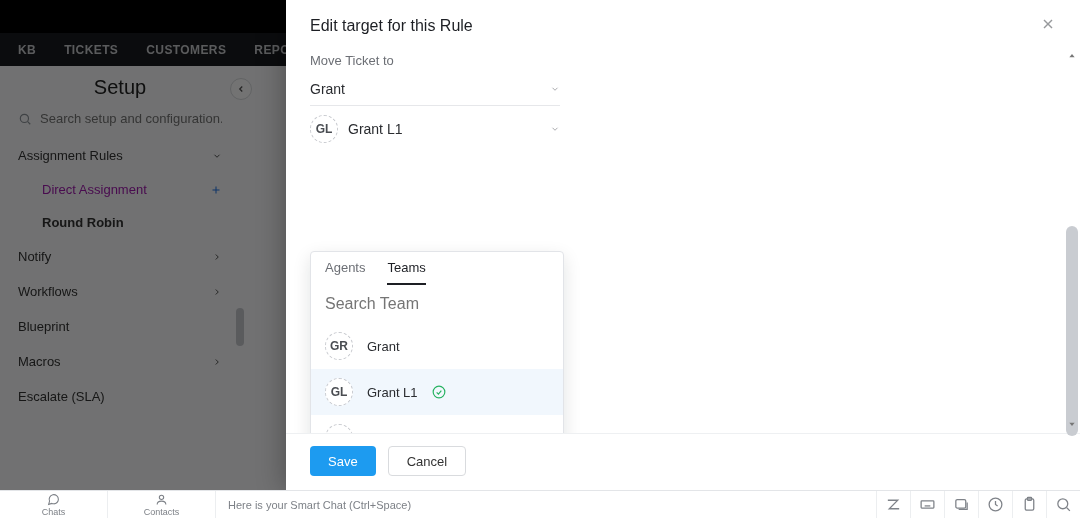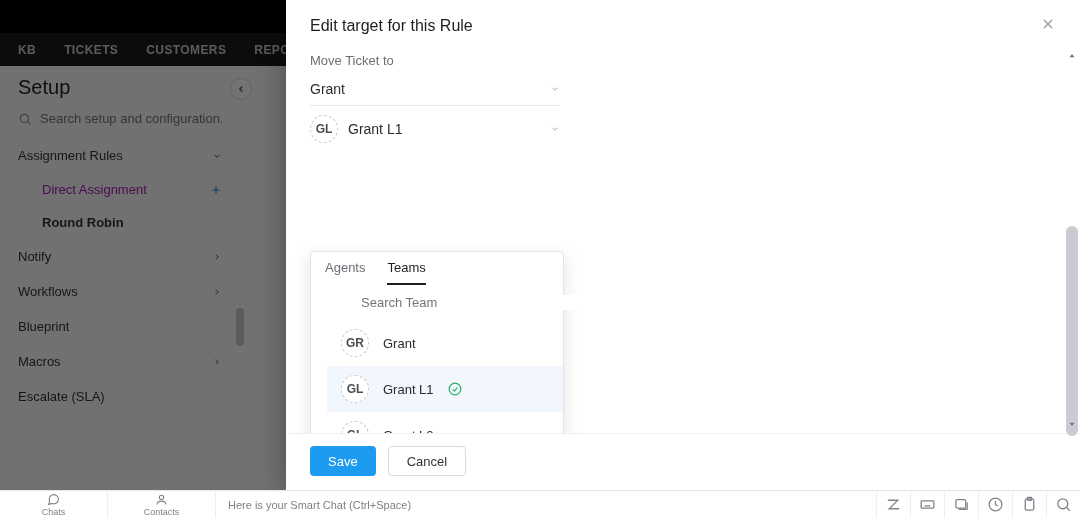--- a/index.html
+++ b/index.html
@@ -2,21 +2,21 @@
 <html><head>
   <meta charset="utf-8">
   <style>
     * { margin:0; padding:0; box-sizing:border-box; font-family:-apple-system,Segoe UI,Helvetica,Arial,sans-serif; }
     body { width:1080px; height:518px; overflow:hidden; position:relative; background:#fff; }
     .overlay-bg { position:absolute; inset:0; background:rgba(0,0,0,.55); }
     .top-navbar { height:33px; background:#000; display:flex; align-items:center; padding:0 12px; position:relative; }
     .nav-row { height:33px; background:#1a1c20; display:flex; align-items:center; padding:0 18px; }
     .nav-row a { color:#c7c9cc; font-size:12px; font-weight:600; letter-spacing:.4px; margin-right:28px; text-decoration:none; }
     .page-wrap { position:absolute; top:66px; bottom:28px; left:0; right:0; background:#fafbfc; }
-    .page-head { display:flex; align-items:center; justify-content:flex-start; padding:10px 18px 6px; }
+    .page-head { display:flex; align-items:center; justify-content:center; padding:10px 18px 6px; }
     .page-title { font-size:20px; font-weight:500; color:#222; }
     .collapse-btn { width:22px; height:22px; border:1px solid #d9dbde; border-radius:50%; display:flex; align-items:center; justify-content:center; color:#555; position:absolute; right:-12px; top:12px; background:#fff; }
     .sidebar { width:240px; height:100%; padding:0 0 12px; position:relative; }
     .search-row { display:flex; align-items:center; padding:6px 18px 12px; color:#8d9399; font-size:13px; }
     .search-row svg { width:14px; height:14px; margin-right:8px; flex:none; }
     .search-row input { border:0; background:transparent; font-size:13px; color:#8d9399; width:100%; outline:none; }
     .nav-item { display:flex; align-items:center; justify-content:space-between; padding:10px 18px; color:#333; font-size:13px; cursor:pointer; }
     .nav-sub { padding:9px 18px 9px 42px; color:#333; font-size:13px; display:flex; align-items:center; justify-content:space-between;font-weight:bold; }
     .nav-sub.active { color:#a21caf; font-weight:400; }
     .chev { width:10px; height:10px; }
@@ -30,22 +30,22 @@
     .label { font-size:13px; color:#6c6f75; margin-top:6px; }
     .select { width:250px; height:34px; border:0; border-bottom:1px solid #e6e7ea; display:flex; align-items:center; justify-content:space-between; font-size:14px; color:#2a2c30; margin-top:4px; }
     .avatar { width:28px; height:28px; border:1px dashed #c8cacf; border-radius:50%; display:flex; align-items:center; justify-content:center; font-size:12px; font-weight:600; color:#4a4d52; background:#fff; flex:none; }
     .assign-row { display:flex; align-items:center; gap:10px; margin-top:6px; }
     .assign-row .select { margin-top:0; border-bottom:0; width:212px; }
     .dropdown { position:absolute; left:24px; top:204px; width:254px; background:#fff; border:1px solid #e2e4e8; border-radius:4px; box-shadow:0 6px 18px rgba(20,22,26,.12); }
     .dd-tabs { display:flex; padding:8px 14px 0; gap:22px; font-size:13px; color:#6c6f75; }
     .dd-tab { padding-bottom:8px; cursor:pointer; }
     .dd-tab.active { color:#1d1f24; font-weight:500; border-bottom:2px solid #1d1f24; }
     .dd-search { padding:10px 14px; color:#9a9ea3; font-size:13px; }
-    .dd-search input { border:0; width:100%; font-size:13px; color:#404040; outline:none;margin-left:36px; }
-    .dd-item { display:flex; align-items:center; gap:14px; padding:9px 14px; font-size:13px; color:#2a2c30; cursor:pointer;margin-left:16px; }
+    .dd-search input { border:0; width:100%; font-size:16px; color:#404040; outline:none; }
+    .dd-item { display:flex; align-items:center; gap:14px; padding:9px 14px; font-size:13px; color:#2a2c30; cursor:pointer; }
     .dd-item.sel { background:#f1f7fd; }
     .check { width:14px; height:14px; color:#26b260; }
     .modal-foot { display:flex; gap:12px; padding:12px 24px 14px; border-top:1px solid #eef0f2; }
     .btn { height:30px; padding:0 18px; font-size:13px; border-radius:4px; cursor:pointer; }
     .btn-primary { background:#1d9bf0; color:#fff; border:0; }
     .btn-secondary { background:#fff; color:#333; border:1px solid #d9dbde; }
     .modal-scroll { position:absolute; right:2px; top:52px; bottom:62px; width:12px; }
     .modal-scroll .bar { position:absolute; right:0; top:174px; width:12px; height:210px; background:#c9ccd1; border-radius:6px; }
     .modal-scroll .up, .modal-scroll .dn { position:absolute; right:2px; width:8px; height:8px; color:#777; }
     .modal-scroll .up { top:0; } .modal-scroll .dn { bottom:0; }

